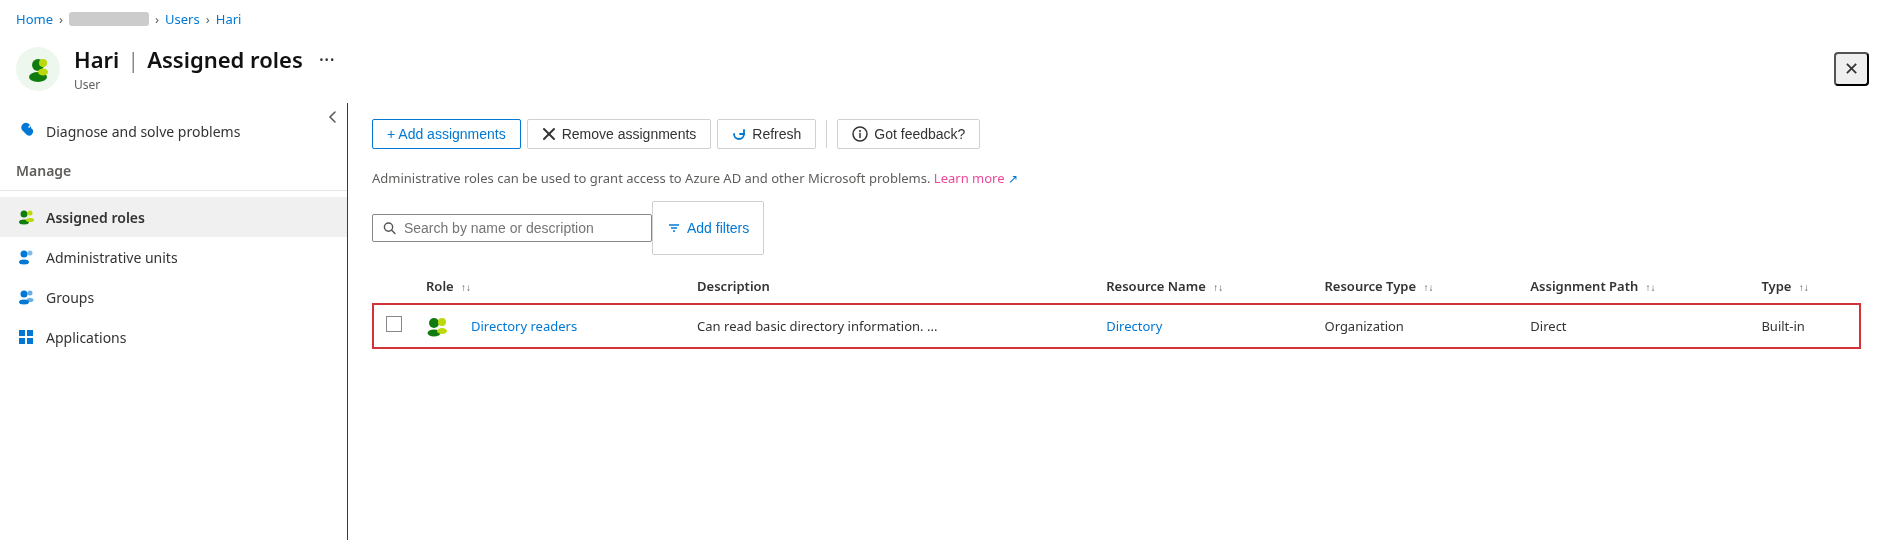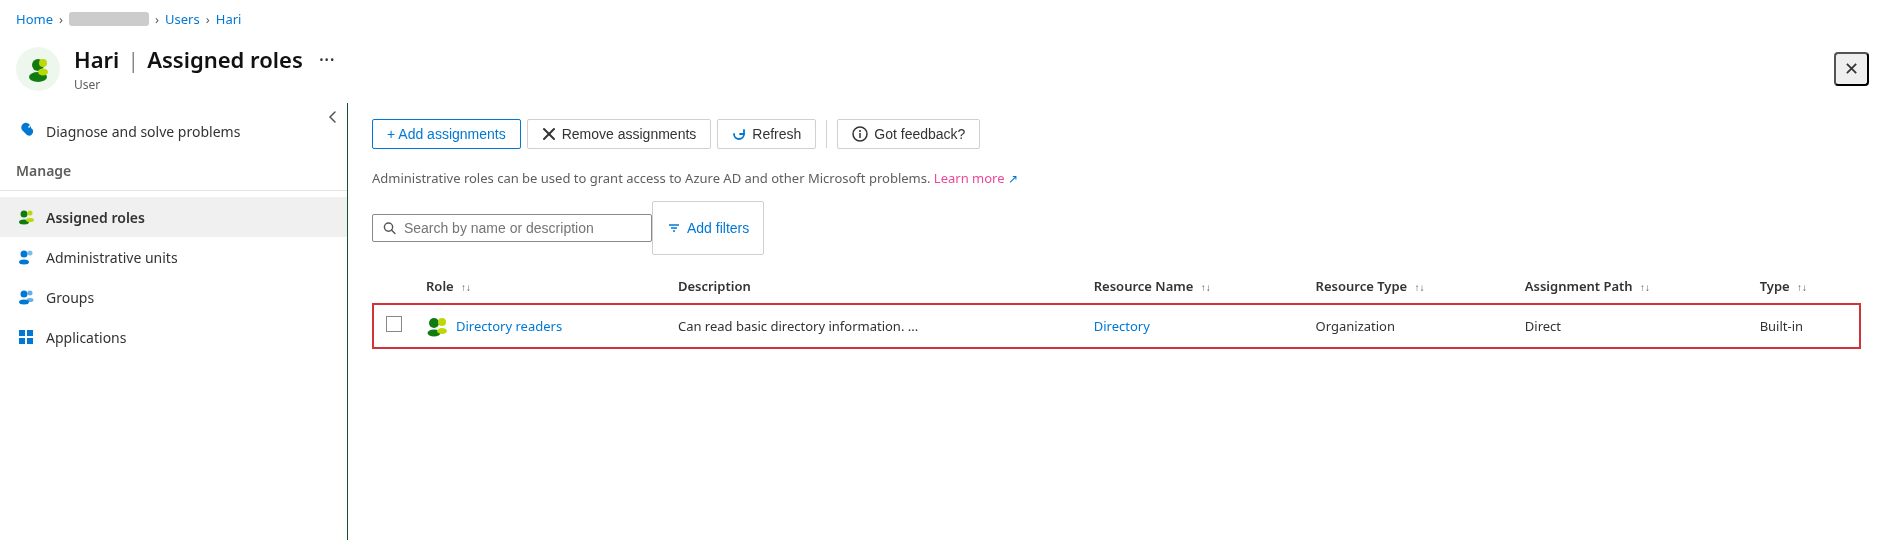--- a/index.html
+++ b/index.html
@@ -260,21 +260,21 @@
               <span class="sort-icon">↑↓</span>
             </th>
           </tr>
         </thead>
         <tbody>
           <tr class="highlighted" style="outline: 2px solid #d13438; outline-offset: -1px;">
             <td>
               <div class="checkbox"></div>
             </td>
             <td>
-              <div style="display:flex; align-items:center; gap:8px;">
+              <div style="display:flex; align-items:center; gap:23px;">
                 <svg width="22" height="22" viewBox="0 0 22 22">
                   <circle cx="8" cy="8" r="5" fill="#107c10"></circle>
                   <ellipse cx="8" cy="18" rx="6.5" ry="3.5" fill="#107c10"></ellipse>
                   <circle cx="16" cy="7" r="4" fill="#bad80a"></circle>
                   <ellipse cx="16" cy="16" rx="5" ry="3" fill="#bad80a"></ellipse>
                 </svg>
                 <a class="role-link">Directory readers</a>
               </div>
             </td>
             <td>Can read basic directory information. ...</td>

